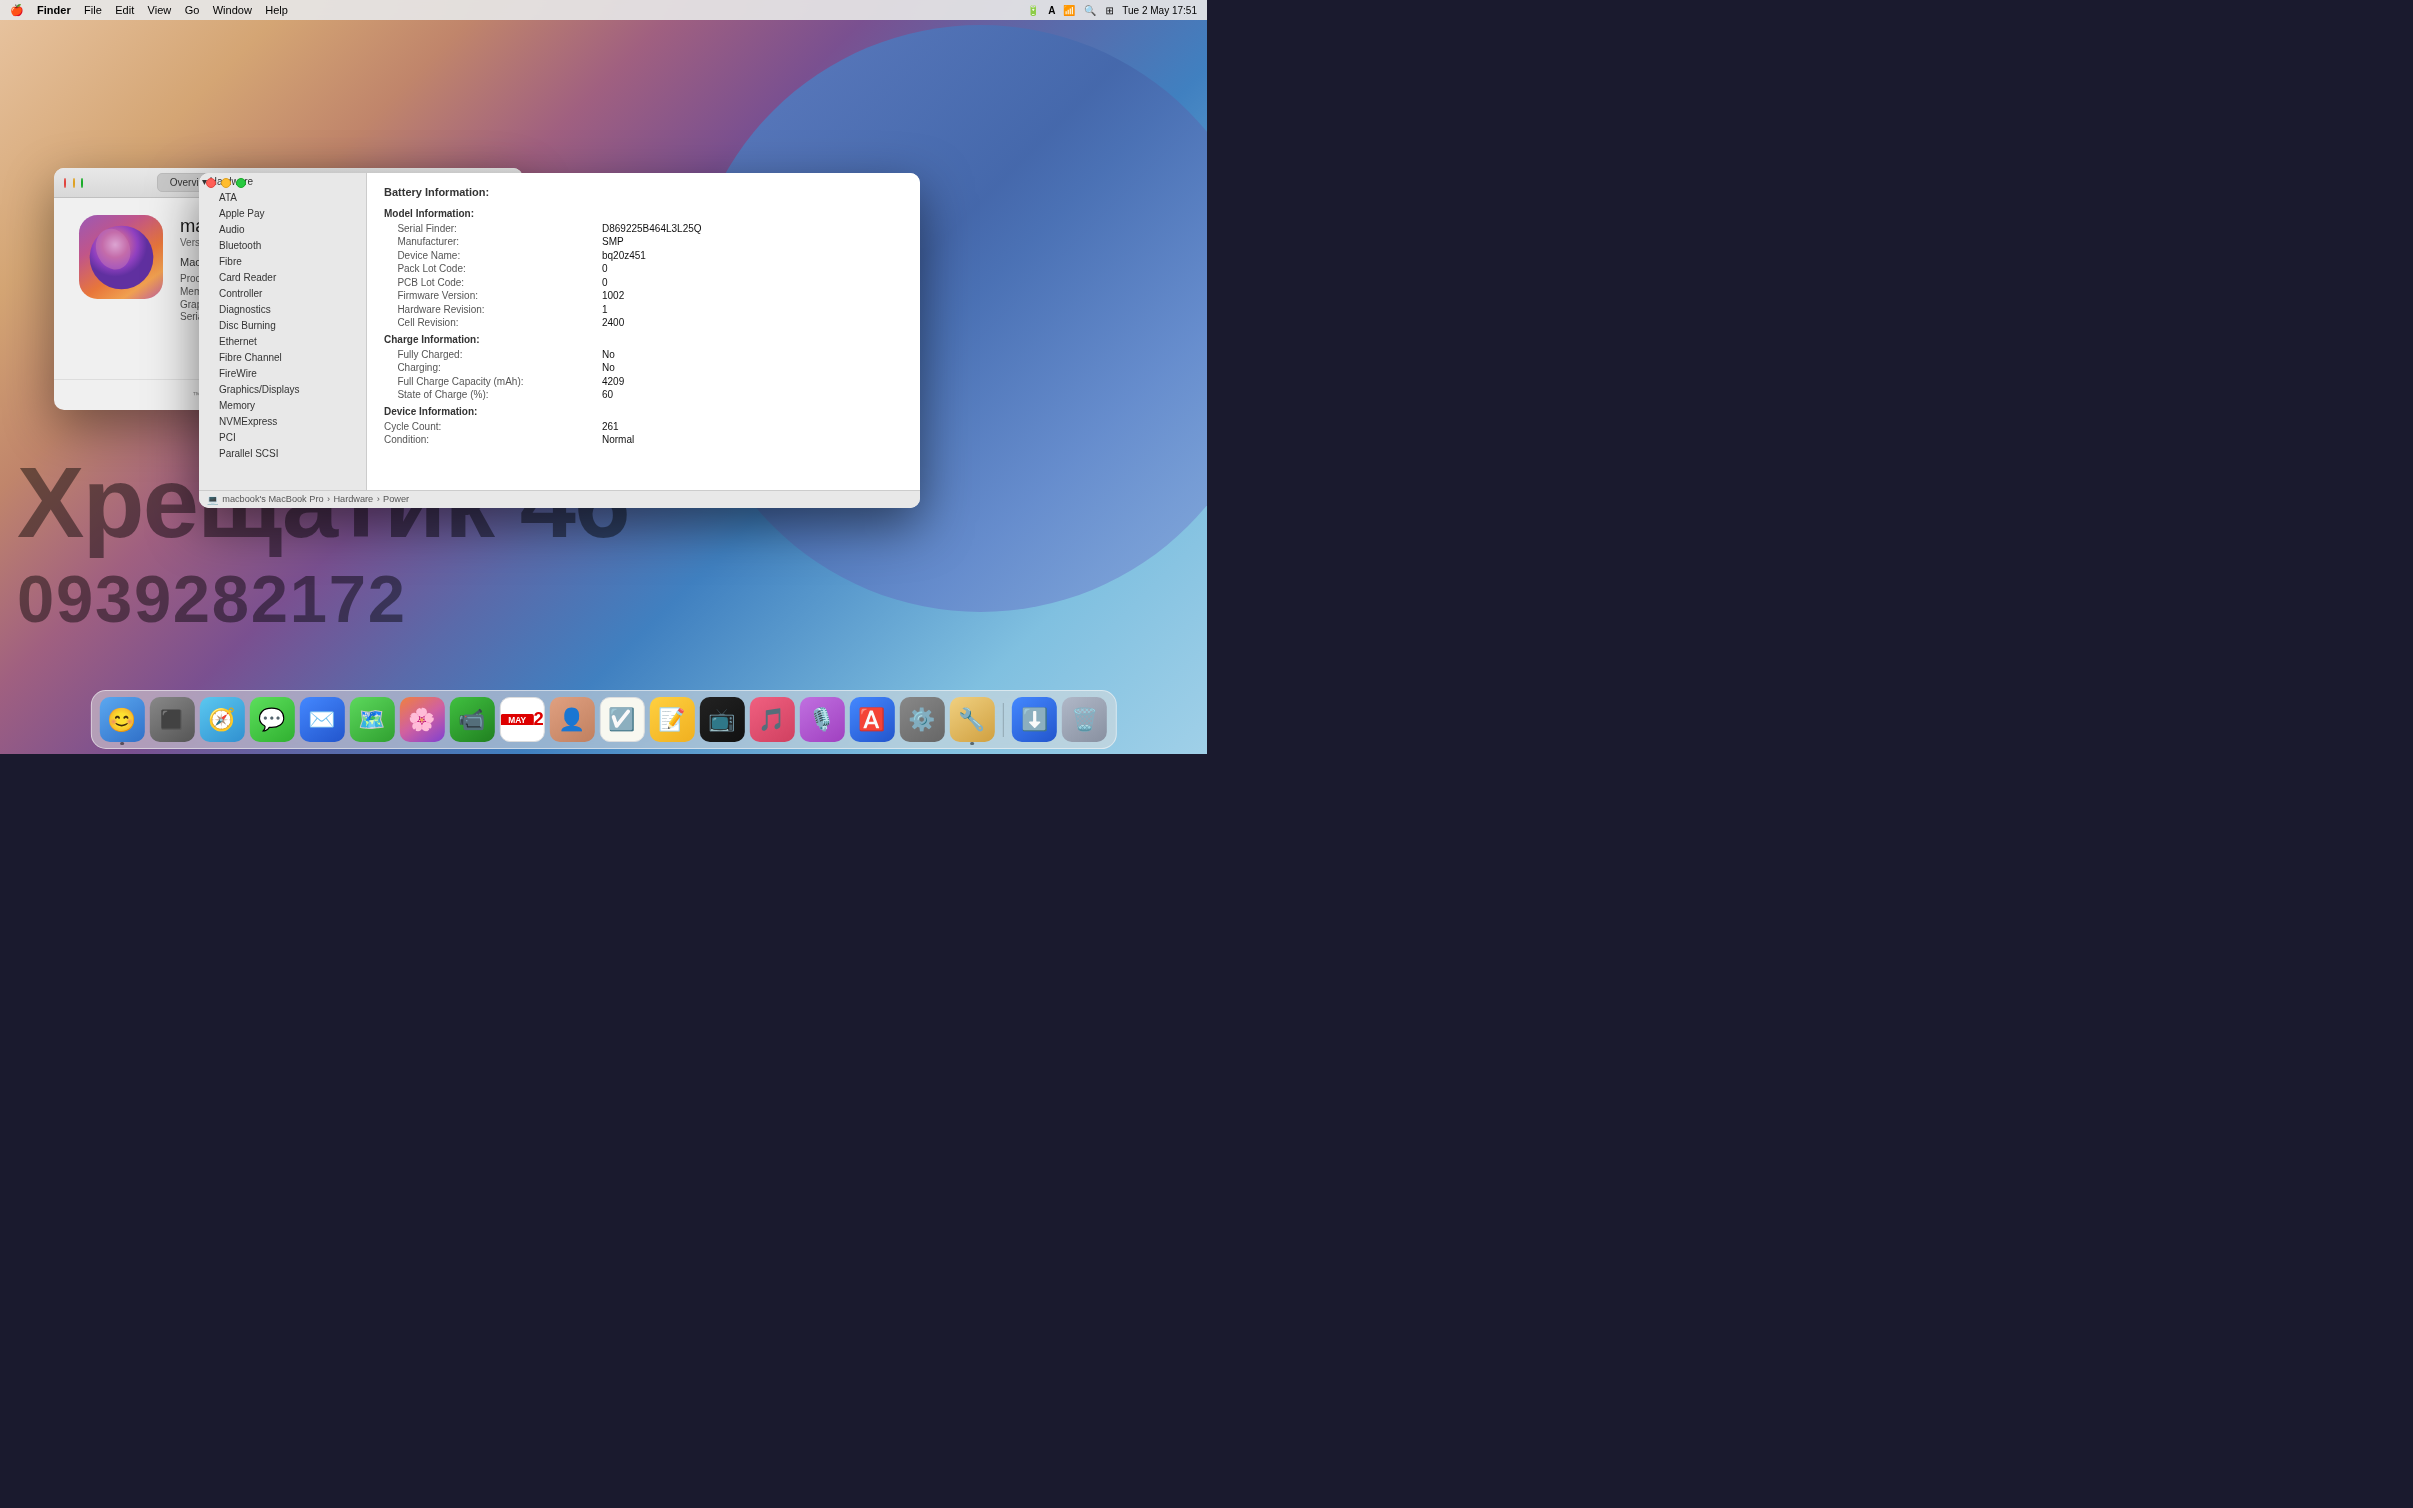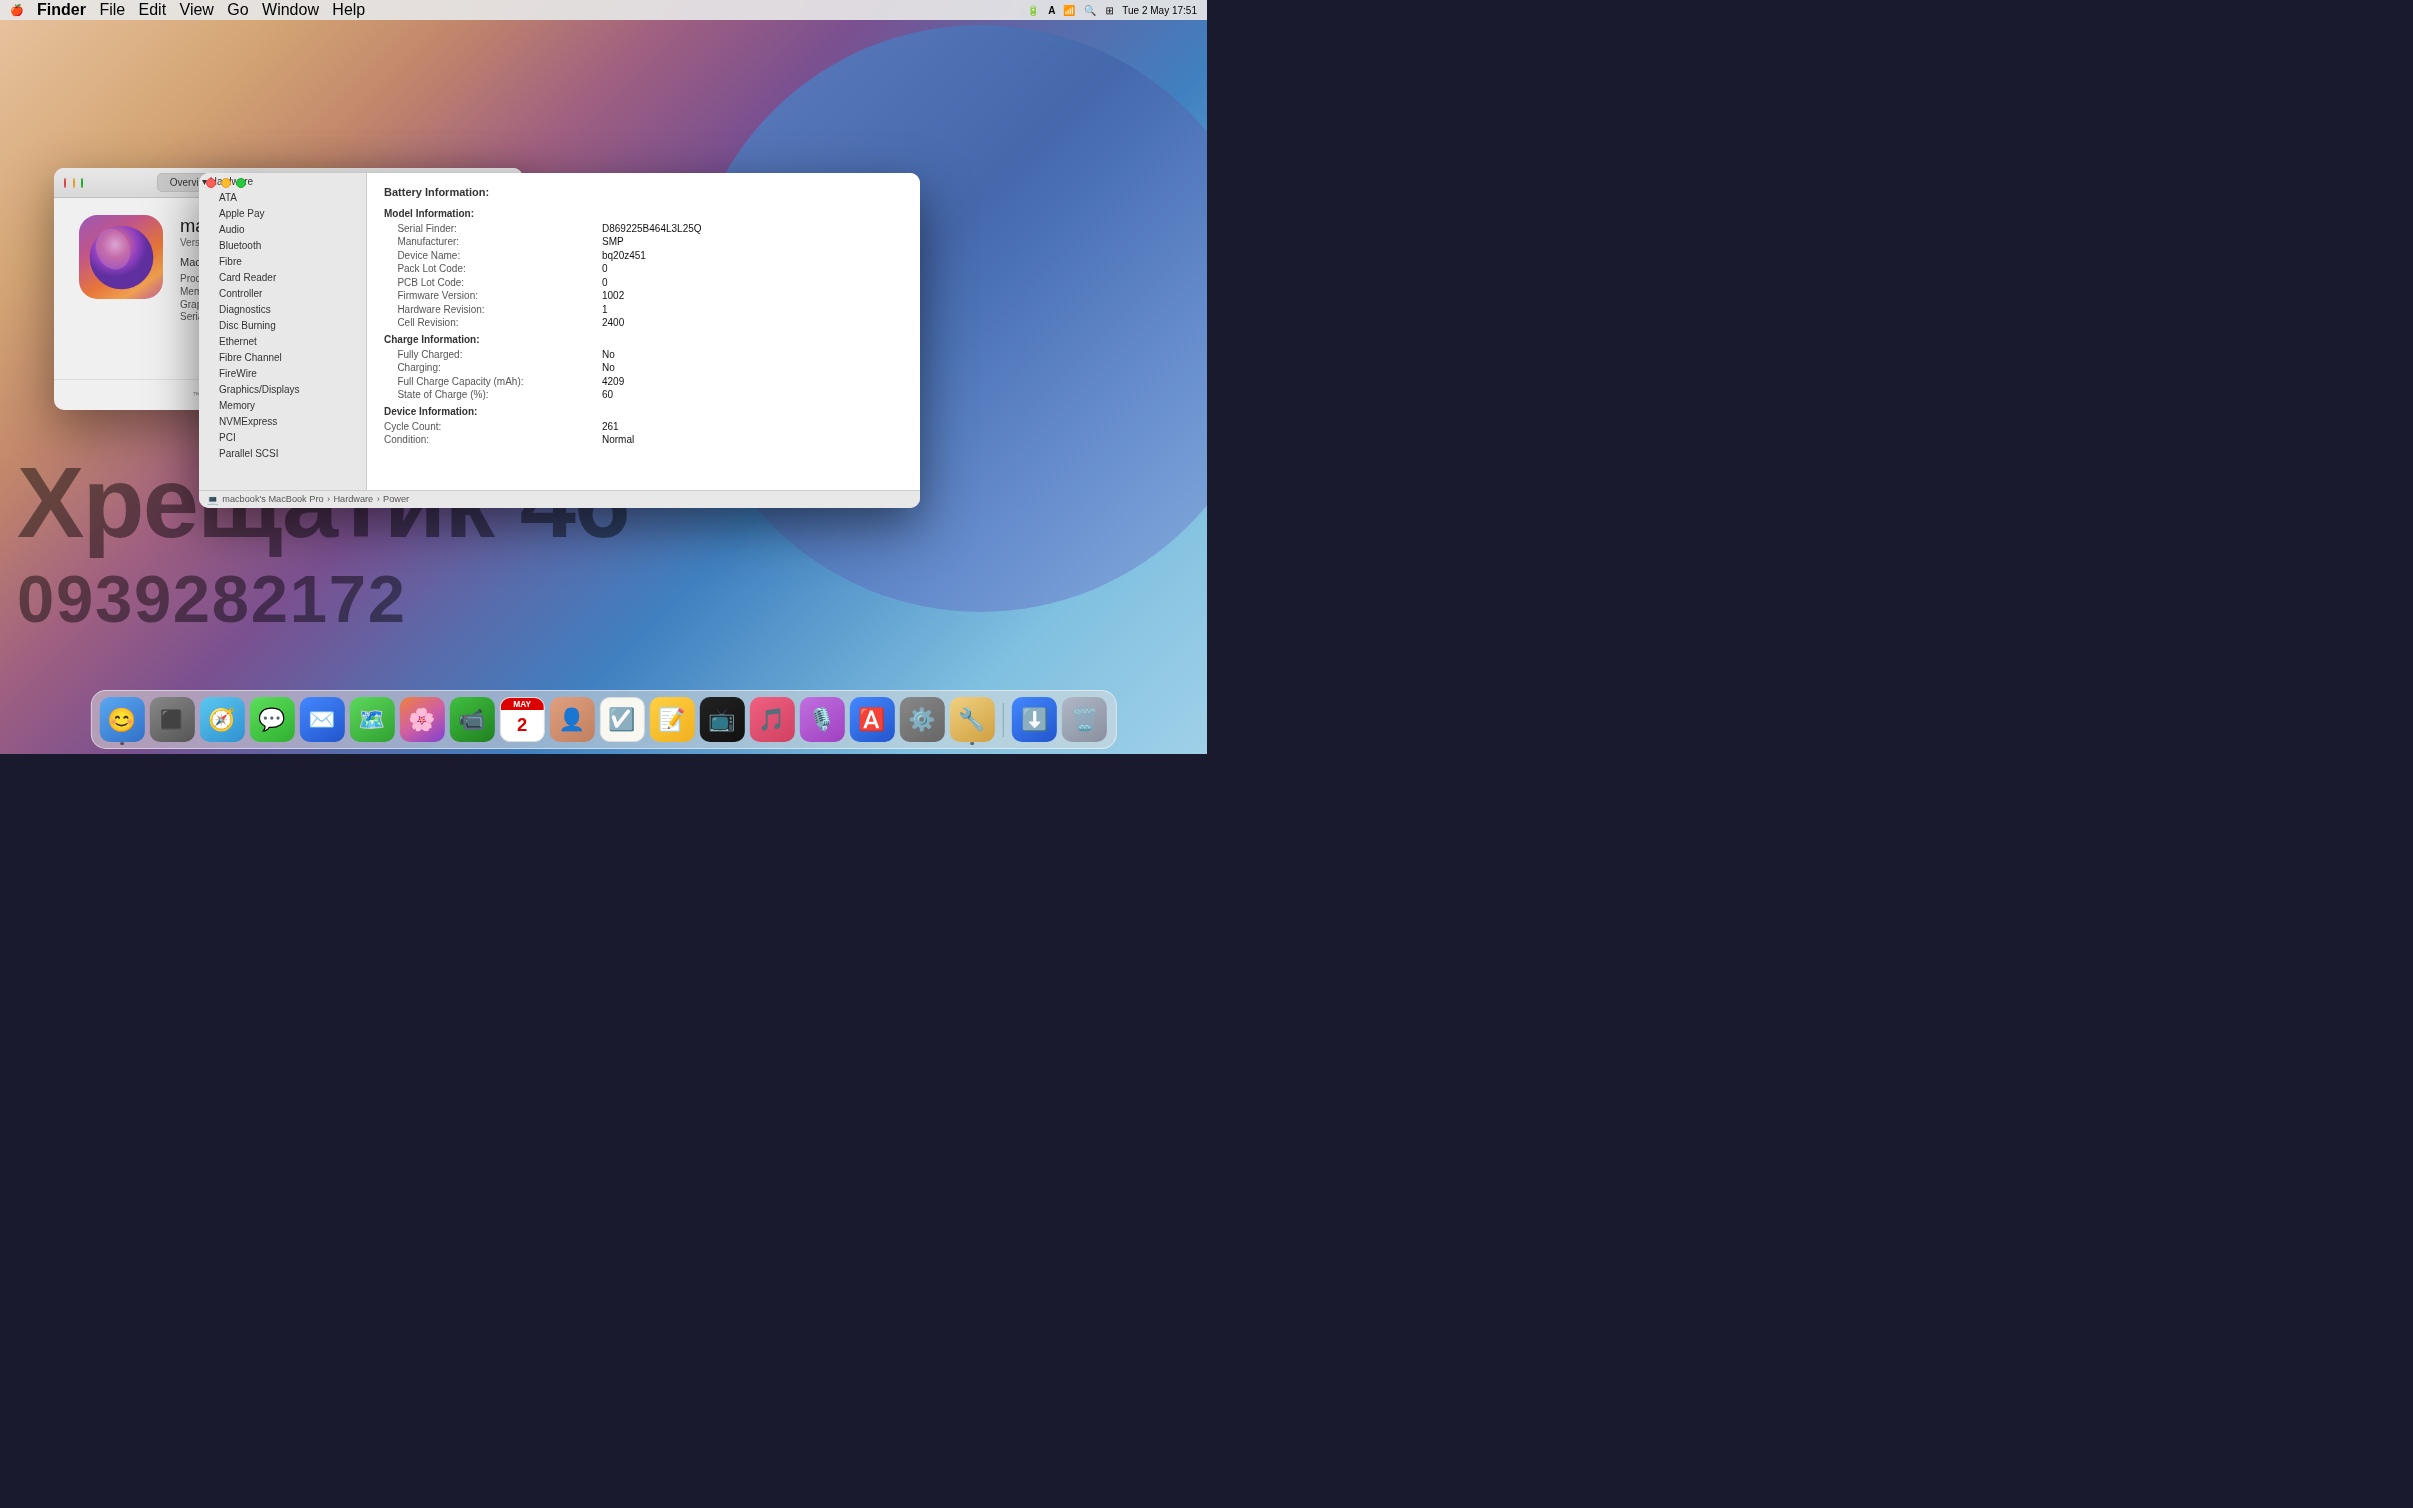--- a/index.html
+++ b/index.html
@@ -71,21 +71,21 @@
       z-index: 1000;
       padding: 0 10px;
       font-size: 11px;
     }
     .menubar-left {
       display: flex;
       align-items: center;
       gap: 13.4px;
     }
     .menubar-item {
-      font-size: 16px;
+      font-size: 11px;
       color: #000;
     }
     .menubar-item.bold {
       font-weight: 600;
     }
     .menubar-right {
       margin-left: auto;
       display: flex;
       align-items: center;
       gap: 8.4px;
@@ -634,21 +634,21 @@
   </div>
   <div class="dock-icon dock-maps">
     <span style="font-size:22px;">🗺️</span>
   </div>
   <div class="dock-icon dock-photos">
     <span style="font-size:22px;">🌸</span>
   </div>
   <div class="dock-icon dock-facetime">
     <span style="font-size:22px;">📹</span>
   </div>
-  <div class="dock-icon dock-calendar" style="flex-direction:column; padding:0; overflow:hidden;">
+  <div class="dock-icon dock-calendar" style="flex-direction:row; padding:0; overflow:hidden;">
     <div class="calendar-month">MAY</div>
     <div class="calendar-date" style="font-size:18.4px; font-weight:bold; color:#d00; display:flex; align-items:center; justify-content:center; flex:1;">2</div>
   </div>
   <div class="dock-icon dock-contacts">
     <span style="font-size:22px;">👤</span>
   </div>
   <div class="dock-icon" style="background: #f8f8f0; border:0.8px solid #ddd;">
     <span style="font-size:22px;">☑️</span>
   </div>
   <div class="dock-icon dock-notes">

